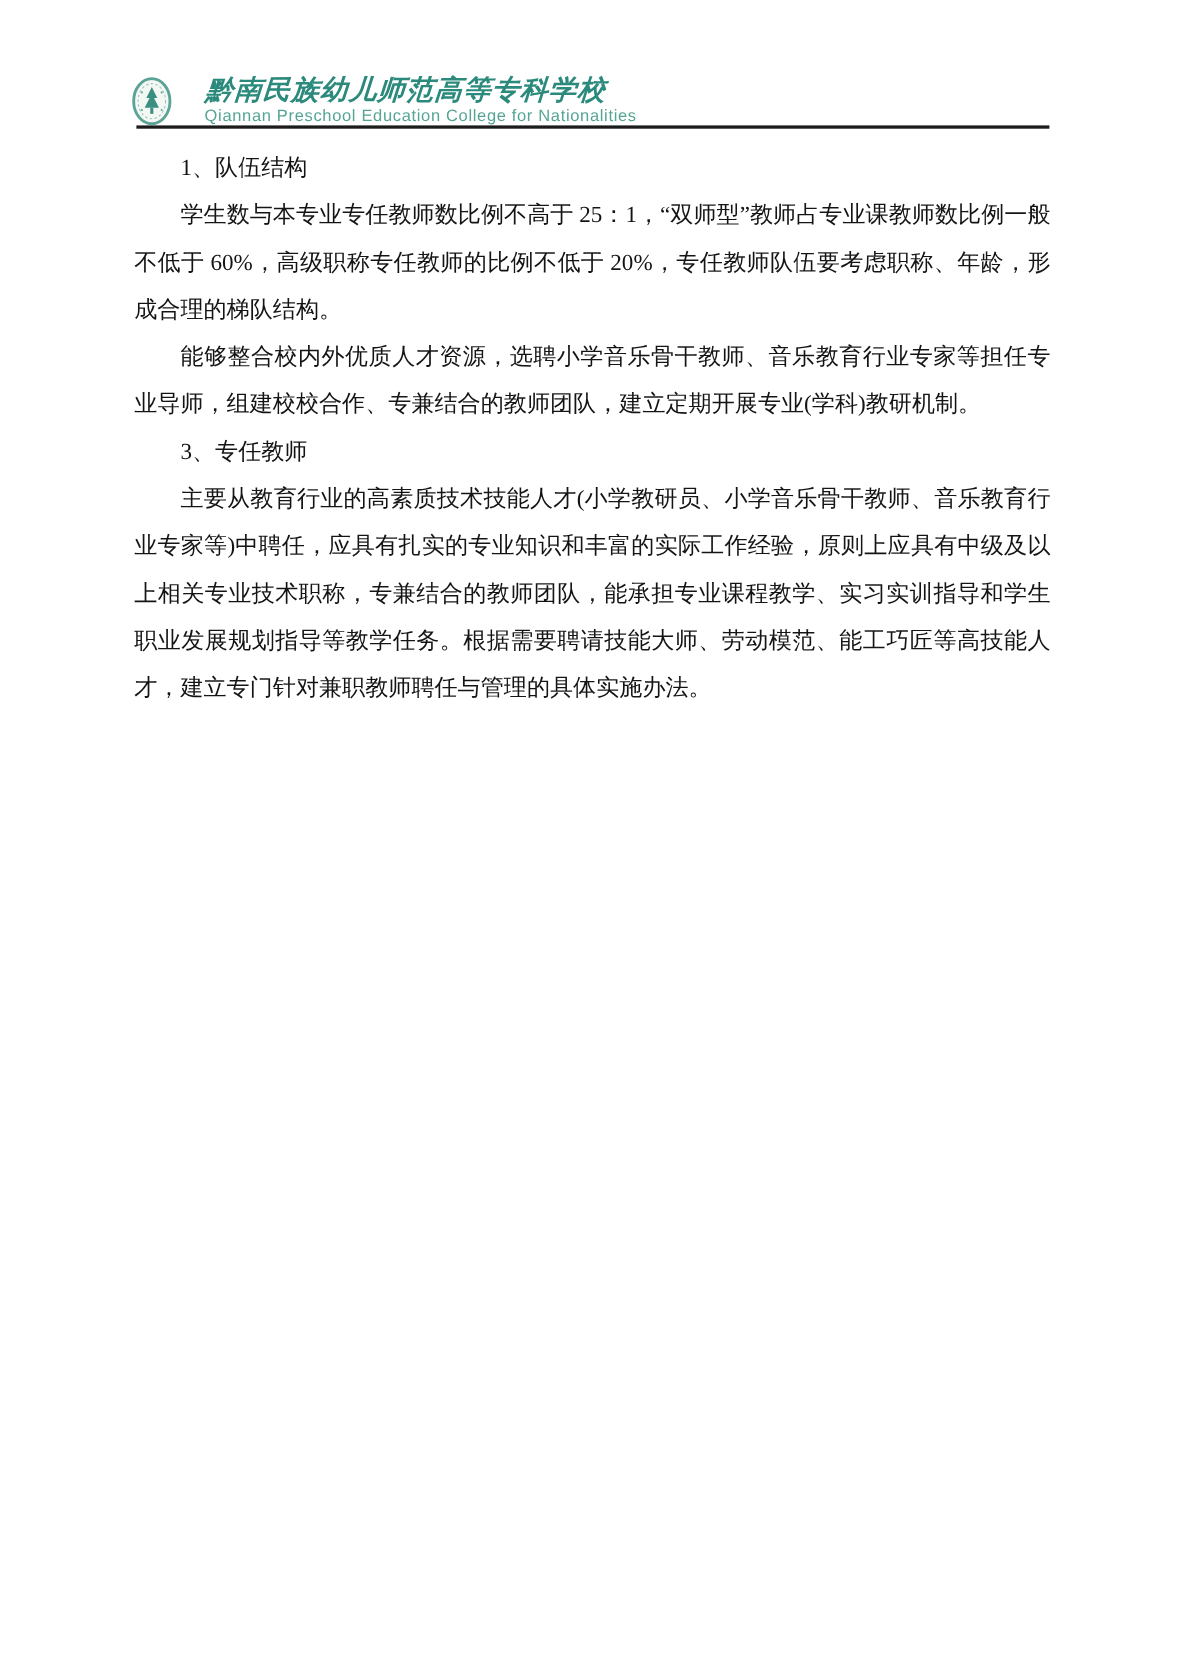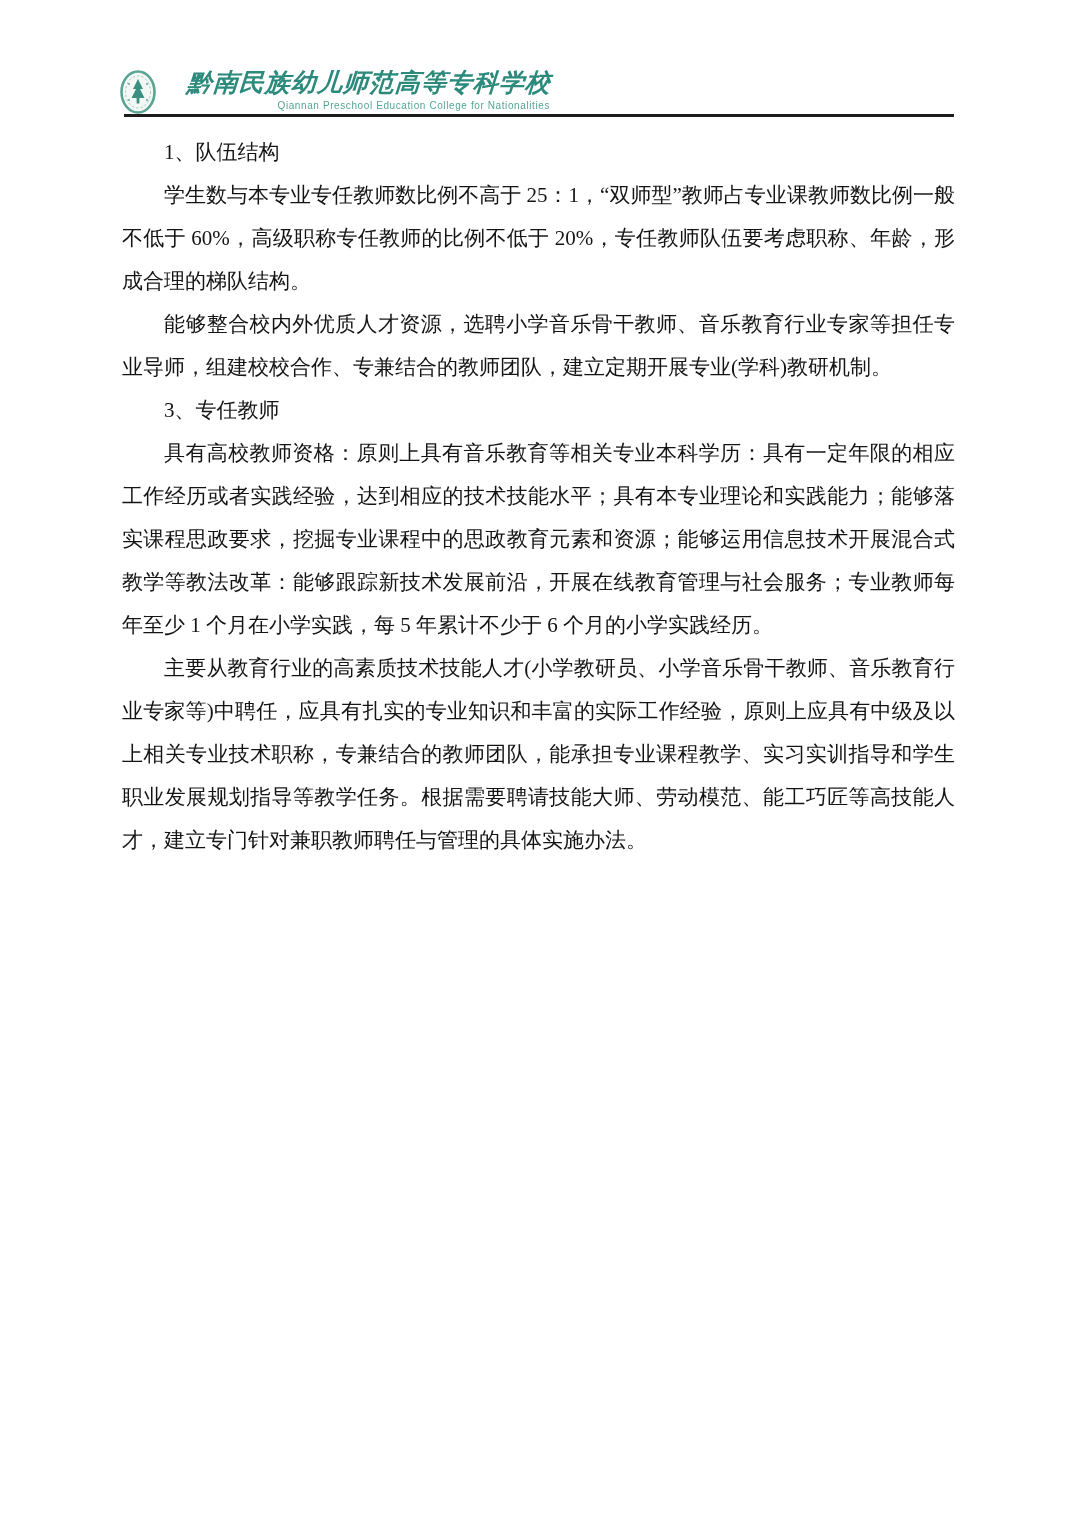--- a/index.html
+++ b/index.html
@@ -31,21 +31,21 @@
     line-height: 28px;
     font-weight: bold;
     font-style: italic;
     letter-spacing: 1px;
     color: #2b8a7c;
     transform: skewX(-4deg);
     transform-origin: left bottom;
   }
   .college-name-en {
     margin-top: 3px;
-    font-size: 10px;
+    font-size: 15px;
     line-height: 11px;
     letter-spacing: 0.6px;
     color: #55a494;
     font-family: "Liberation Sans", "DejaVu Sans", sans-serif;
     text-align: right;
   }
   .header-rule {
     position: absolute;
     left: 124px; top: 114px;
     width: 830px; height: 3px;
@@ -94,17 +94,16 @@
 
     <div class="header-rule"></div>
   </header>
 
   <main class="body-text">
 
   <p class="para heading">1、队伍结构</p>
       <p class="para body">学生数与本专业专任教师数比例不高于 25：1，“双师型”教师占专业课教师数比例一般不低于 60%，高级职称专任教师的比例不低于 20%，专任教师队伍要考虑职称、年龄，形成合理的梯队结构。</p>
       <p class="para body">能够整合校内外优质人才资源，选聘小学音乐骨干教师、音乐教育行业专家等担任专业导师，组建校校合作、专兼结合的教师团队，建立定期开展专业(学科)教研机制。</p>
       <p class="para heading">3、专任教师</p>
-      <p class="para body">具有高校教师资格：原则上具有音乐教育等相关专业本科学历：具有一定年限的相应工作经历或者实践经验，达到相应的技术技能水平；具有本专业理论和实践能力；能够落实课程思政要求，挖掘专业课程中的思政教育元素和资源；能够运用信息技术开展混合式教学等教法改革：能够跟踪新技术发展前沿，开展在线教育管理与社会服务；专业教师每年至少 1 个月在小学实践，每 5 年累计不少于 6 个月的小学实践经历。</p>
       <p class="para body">主要从教育行业的高素质技术技能人才(小学教研员、小学音乐骨干教师、音乐教育行业专家等)中聘任，应具有扎实的专业知识和丰富的实际工作经验，原则上应具有中级及以上相关专业技术职称，专兼结合的教师团队，能承担专业课程教学、实习实训指导和学生职业发展规划指导等教学任务。根据需要聘请技能大师、劳动模范、能工巧匠等高技能人才，建立专门针对兼职教师聘任与管理的具体实施办法。</p>
     </main>
 
 </div>
 
 </body></html>

